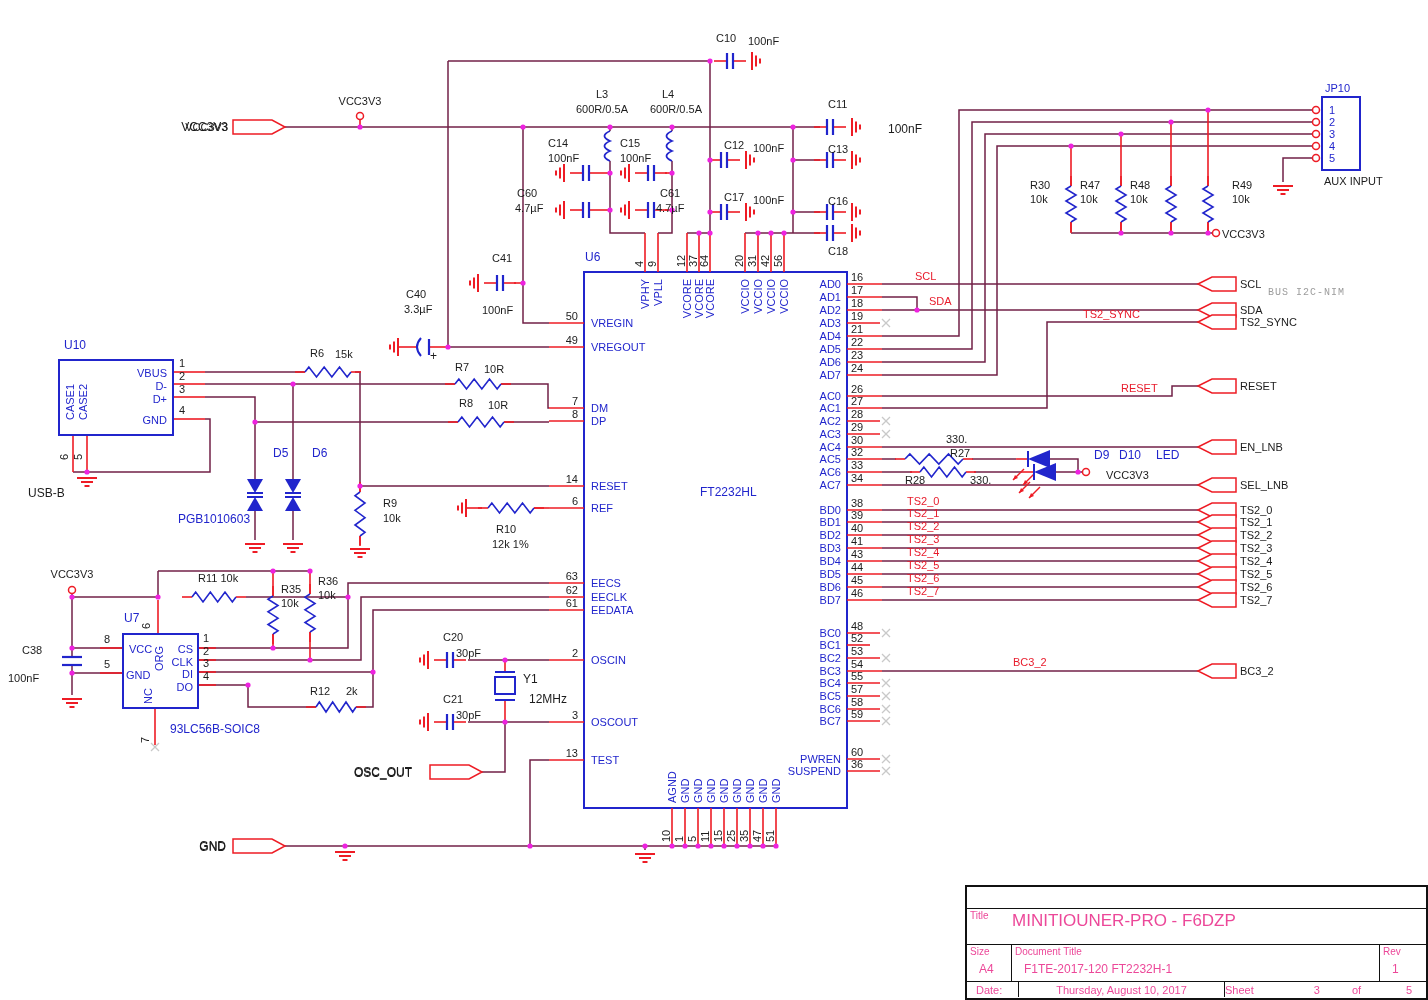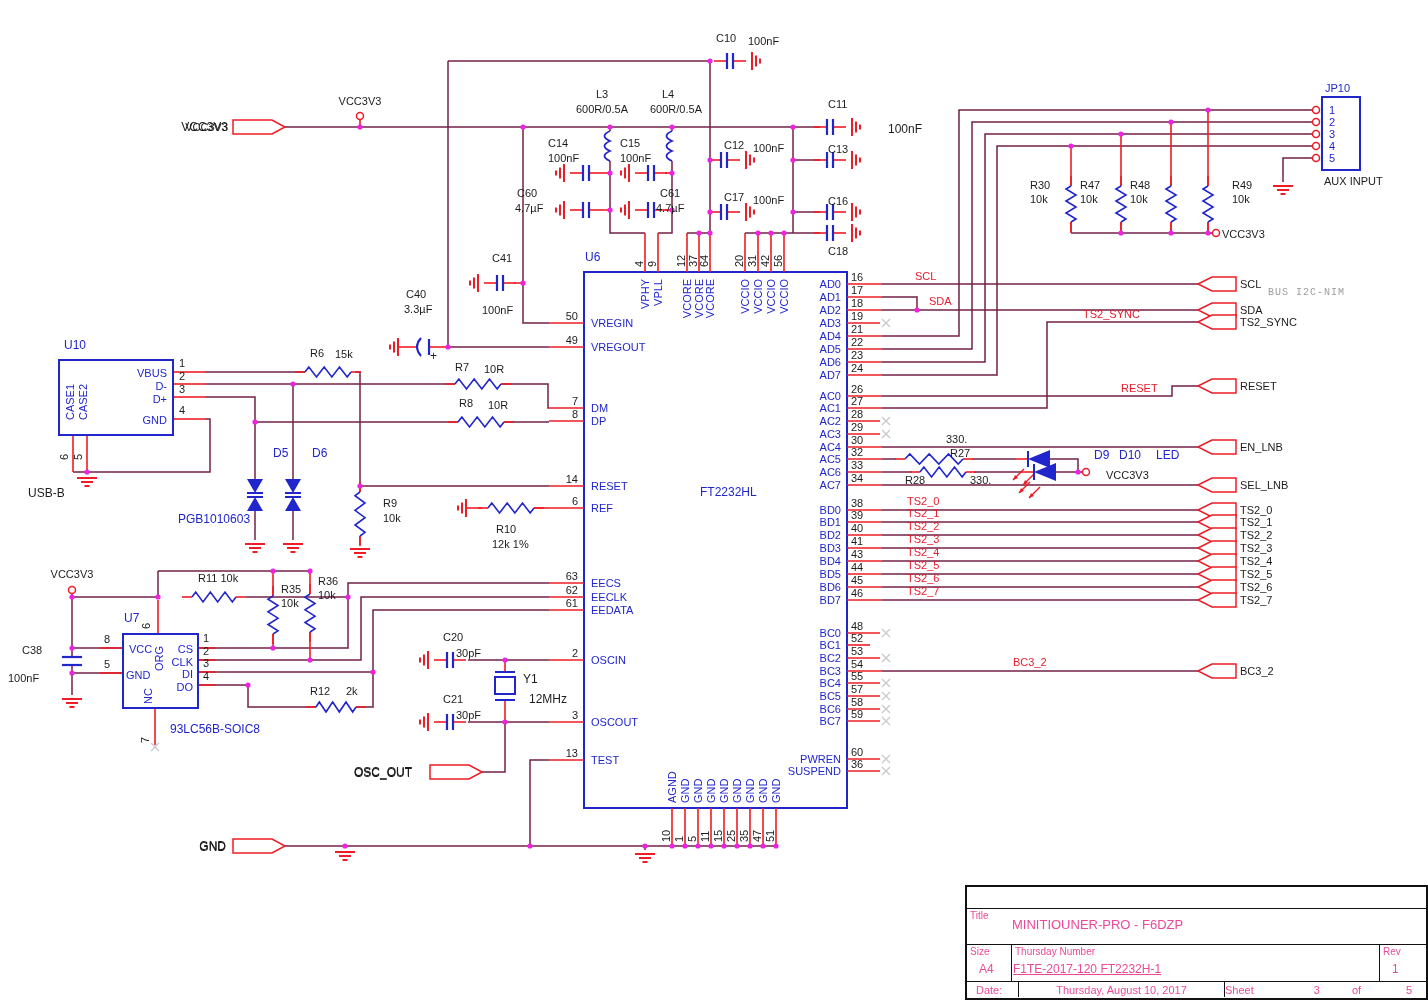--- a/index.html
+++ b/index.html
@@ -5,28 +5,28 @@
   html,body{margin:0;padding:0;background:#ffffff;}
   #page{position:relative;width:1428px;height:1000px;background:#fff;overflow:hidden;
         font-family:"Liberation Sans",sans-serif;}
   svg text{font-family:"Liberation Sans",sans-serif;}
   svg text.mono{font-family:"Liberation Mono",monospace;letter-spacing:1px;}
   #titleblock{position:absolute;left:965px;top:885px;width:459px;height:111px;
               border:2px solid #111;font-family:"Liberation Sans",sans-serif;color:#ec4899;}
   .tb-row1{height:21px;border-bottom:1px solid #111;}
   .tb-row2{height:35px;border-bottom:1px solid #111;position:relative;}
   .tb-row2 .lab{position:absolute;left:3px;top:1px;font-size:10px;}
-  .tb-row2 .val{position:absolute;left:45px;top:8px;font-size:13px;}
+  .tb-row2 .val{position:absolute;left:45px;top:2px;font-size:17px;}
   .tb-row3{height:36px;border-bottom:1px solid #111;display:flex;}
   .tb-c{position:relative;}
   .tb-c .lab{position:absolute;left:3px;top:1px;font-size:10px;}
   .tb-c .val{position:absolute;left:12px;top:17px;font-size:12px;}
   .tb-size{width:44px;border-right:1px solid #111;text-align:right;}
   .tb-doc{flex:1;border-right:1px solid #111;}
-  .tb-doc .val{left:1px;text-decoration:underline;}
+  .tb-doc .val{left:12px;}
   .tb-rev{width:46px;}
   .tb-row4{height:15px;display:flex;font-size:11px;align-items:center;}
   .tb-date-lab{width:42px;padding-left:9px;border-right:1px solid #111;height:100%;display:flex;align-items:center;}
   .tb-date{width:205px;text-align:center;border-right:1px solid #111;height:100%;display:flex;align-items:center;justify-content:center;}
   .tb-sheet{flex:1;display:flex;height:100%;align-items:center;}
   .tb-sheet span{display:inline-block;}
 </style>
 </head>
 <body>
 
@@ -815,21 +815,21 @@
     <div class="tb-row2">
       <span class="lab">Title</span>
       <span class="val">MINITIOUNER-PRO  -  F6DZP</span>
     </div>
     <div class="tb-row3">
       <div class="tb-c tb-size">
         <span class="lab">Size</span>
         <span class="val">A4</span>
       </div>
       <div class="tb-c tb-doc">
-        <span class="lab">Thursday Number</span>
+        <span class="lab">Document Title</span>
         <span class="val">F1TE-2017-120    FT2232H-1</span>
       </div>
       <div class="tb-c tb-rev">
         <span class="lab">Rev</span>
         <span class="val">1</span>
       </div>
     </div>
     <div class="tb-row4">
       <div class="tb-date-lab">Date:</div>
       <div class="tb-date">Thursday, August 10, 2017</div>

